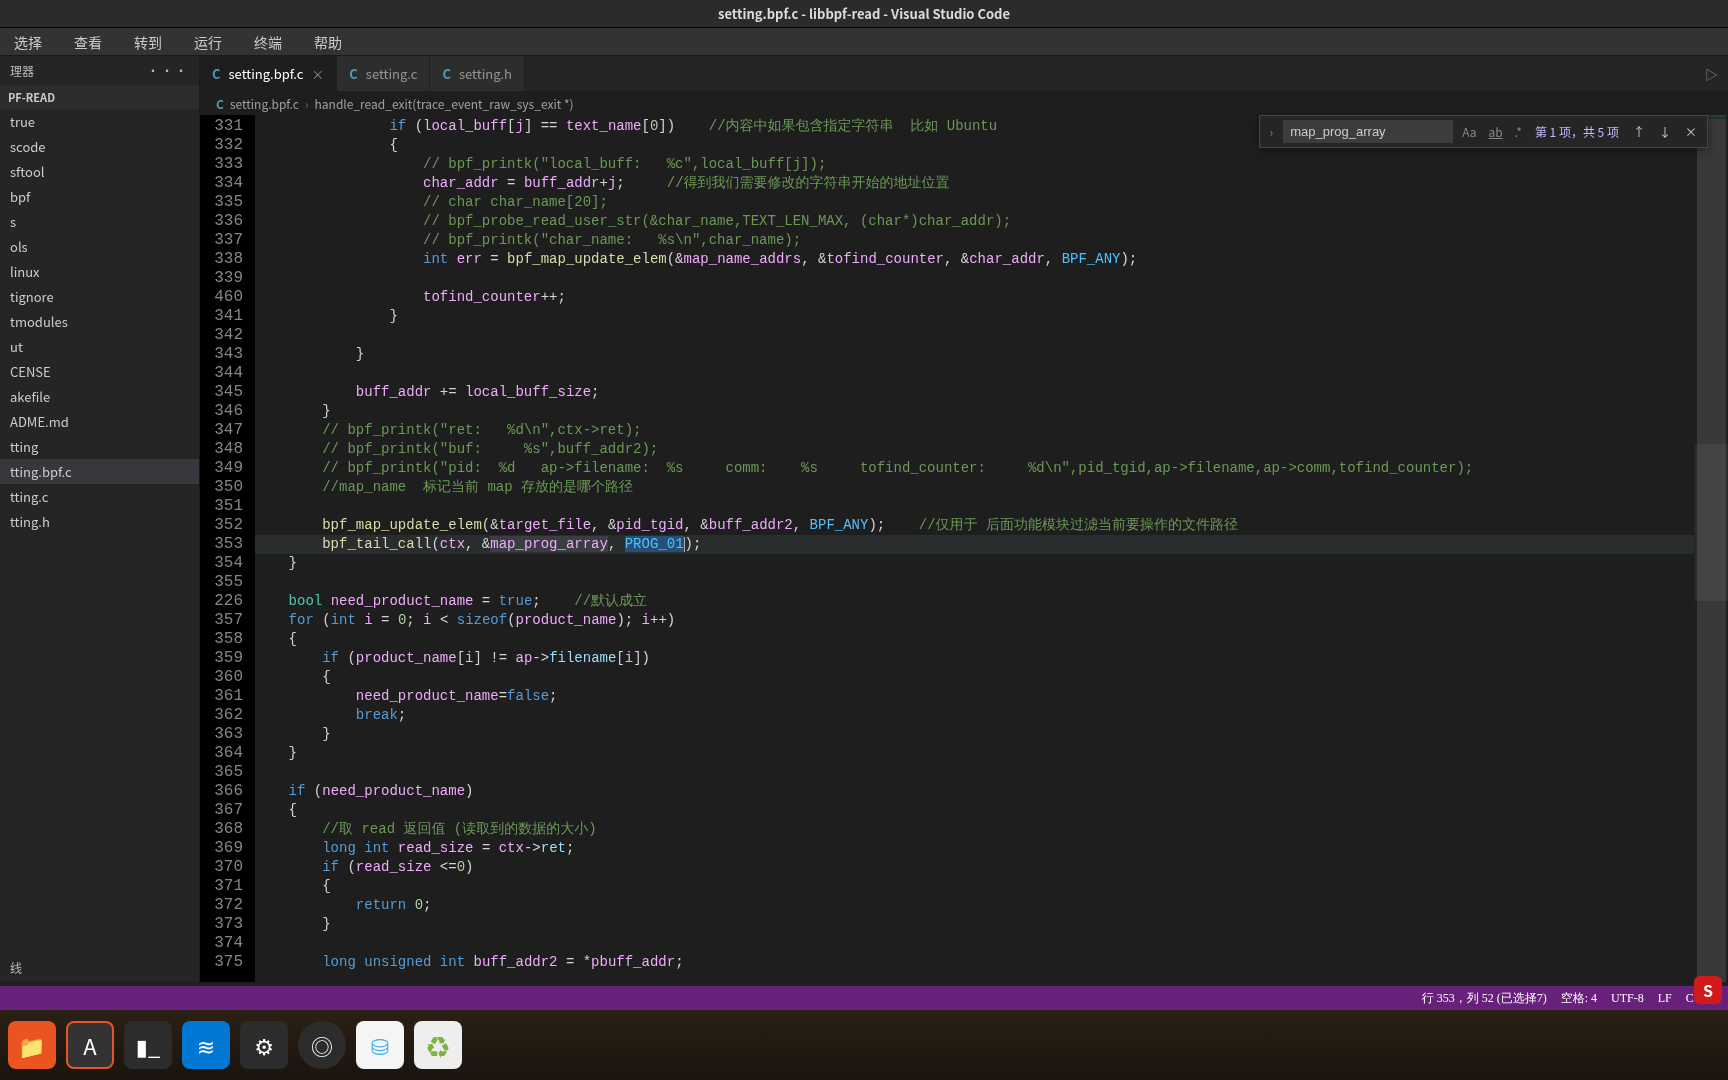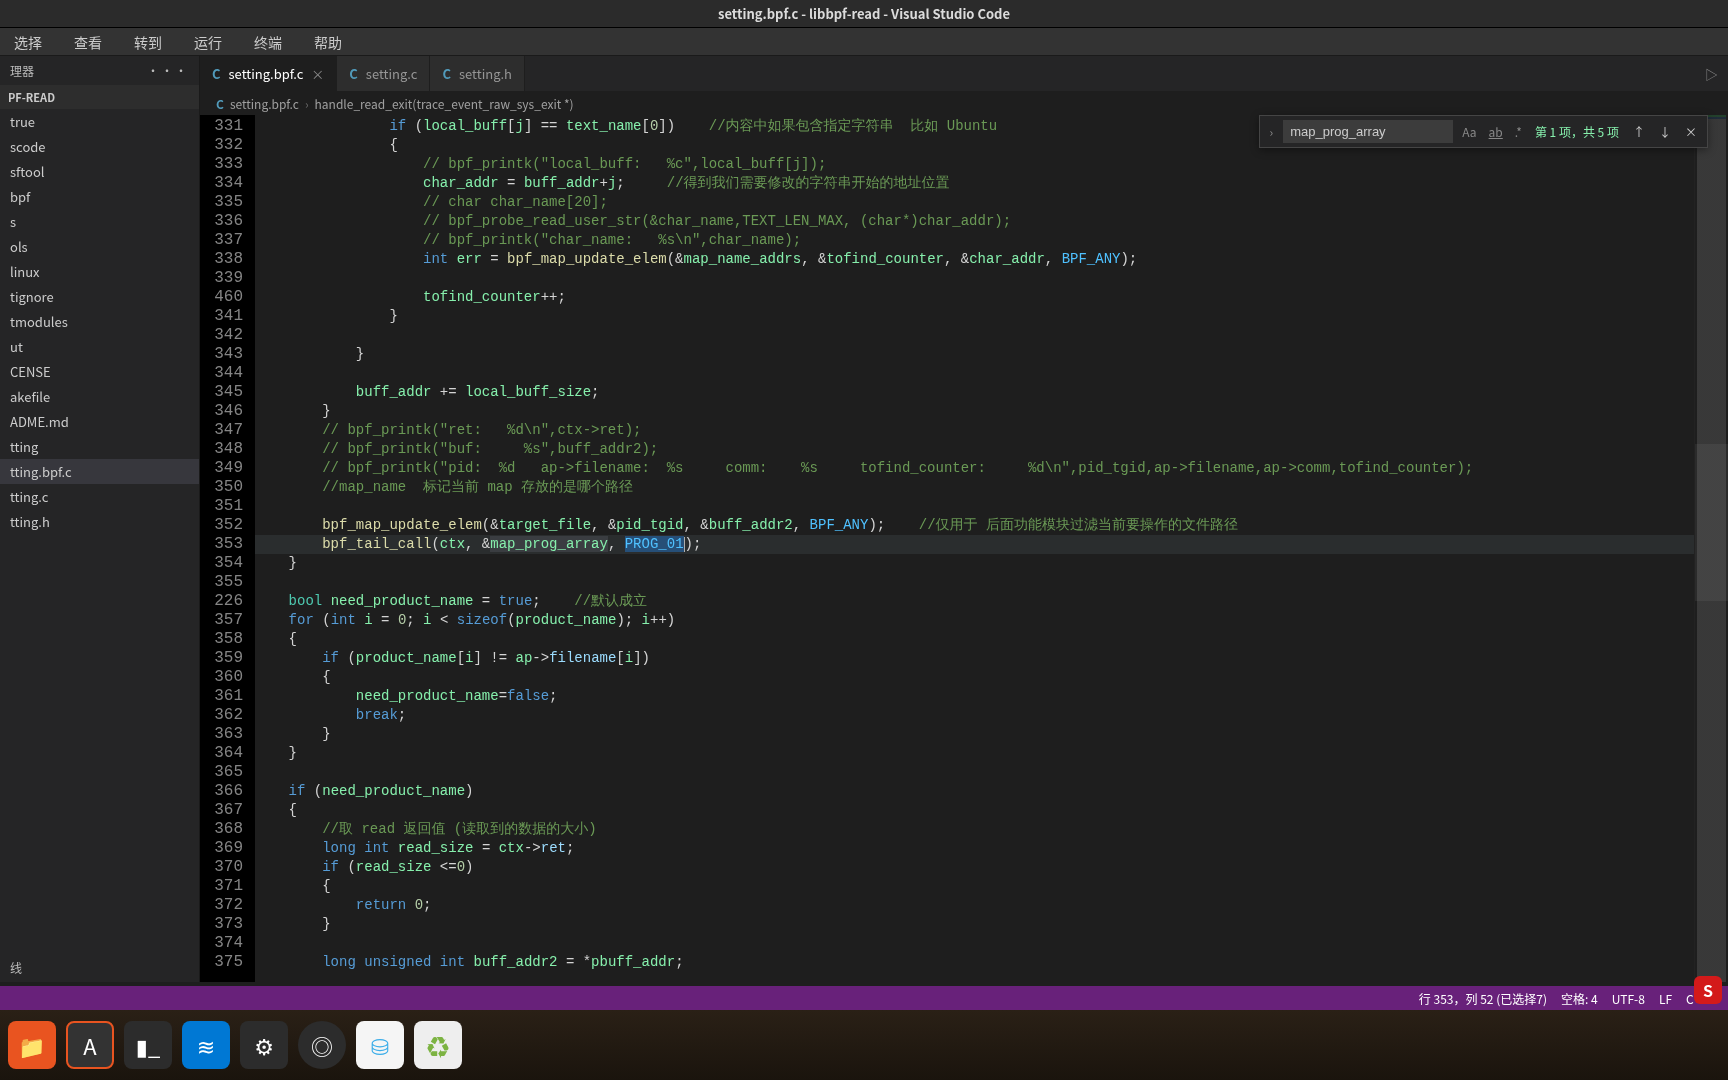--- a/index.html
+++ b/index.html
@@ -94,42 +94,42 @@
 }
 .code .line { height: 19px; }
 .code .line.hl { background: #2a2d2e; }
 
 
 .tok-com { color: #6a9955; }
 .tok-num { color: #b5cea8; }
 .tok-kw  { color: #569cd6; }
 .tok-type{ color: #4ec9b0; }
 .tok-fn  { color: #dcdcaa; }
-.tok-var { color: #86efac; }
+.tok-var { color: #f0abfc; }
 .tok-const{ color: #4fc1ff; }
 .tok-mem { color: #9cdcfe; }
 .tok-punc{ color: #d4d4d4; }
 .tok-sel { background:#264f78; }
 .tok-hl  { background:#3a3d41; }
 
 
 .find-widget {
   position: absolute; top: 0; right: 20px;
   background: #252526; border: 1px solid #454545;
   display: flex; align-items: center; padding: 4px 6px; gap: 6px;
   box-shadow: 0 2px 8px rgba(0,0,0,0.4);
   font-size: 12px; z-index: 10;
 }
 .find-widget .expand { color: #888; padding: 2px 4px; }
 .find-widget input {
   background: #3c3c3c; border: 1px solid #3c3c3c; color: #ccc;
   padding: 3px 6px; width: 170px; font-size: 13px; outline: none;
 }
 .find-widget .opt { color: #888; padding: 2px 3px; font-size: 12px; }
-.find-widget .results { color: #86efac; padding: 0 4px; white-space: nowrap; }
+.find-widget .results { color: #c4b5fd; padding: 0 4px; white-space: nowrap; }
 .find-widget .nav { color: #ccc; padding: 2px 4px; }
 
 
 .minimap {
   width: 34px; background: #1e1e1e; border-left: 1px solid #222;
   position: relative;
 }
 .minimap .blob {
   position: absolute; left: 2px; right: 2px;
   background: linear-gradient(#3a5 0,#3a5 2px,#258 2px,#258 4px,#888 4px);
@@ -137,21 +137,21 @@
 }
 .minimap .view { position:absolute; left:0; right:0; background: rgba(200,200,200,0.08); }
 
 
 .statusbar {
   height: 24px; background: #68217a; color: #fff; display: flex;
   align-items: center; justify-content: flex-end; padding: 0 8px;
   font-size: 12px; gap: 14px;
   position: absolute; left: 0; right: 0; bottom: 70px;
 }
-.statusbar > span { cursor: default; }
+.statusbar > span { cursor: default; font-family: Liberation Serif, serif; }
 
 
 .dock {
   position: absolute; bottom: 0; left: 0; right: 0; height: 70px;
   background: linear-gradient(#2a2016,#1a140d);
   display: flex; align-items: center; padding: 0 8px; gap: 10px;
 }
 .dock .app {
   width: 48px; height: 48px; border-radius: 8px; display:flex;
   align-items:center; justify-content:center; color:#fff; font-size:22px;

